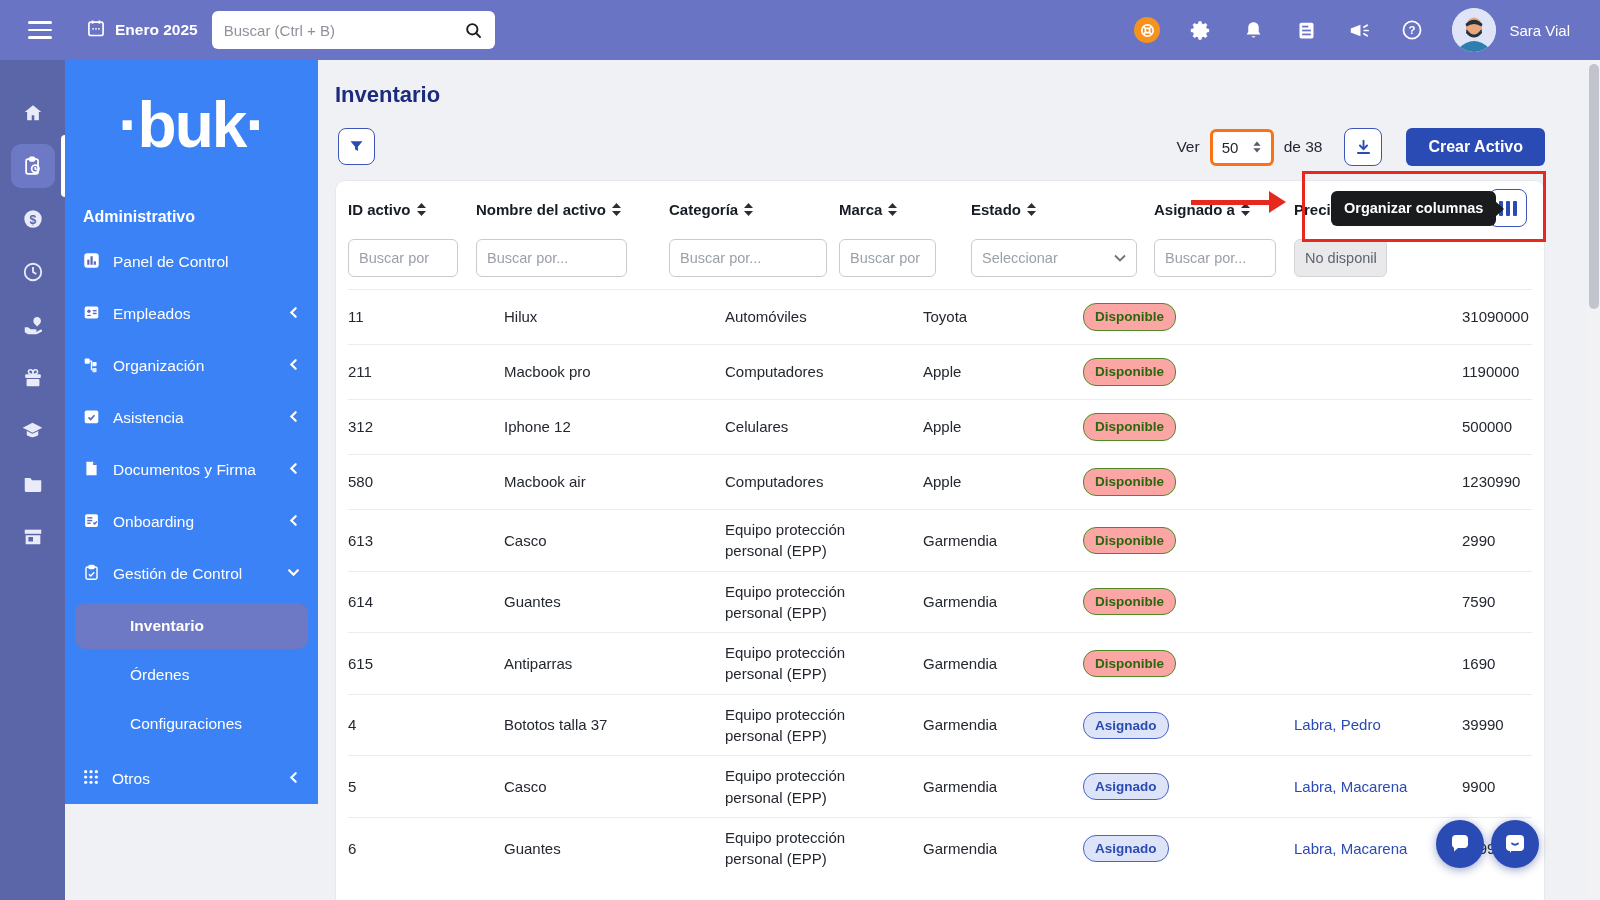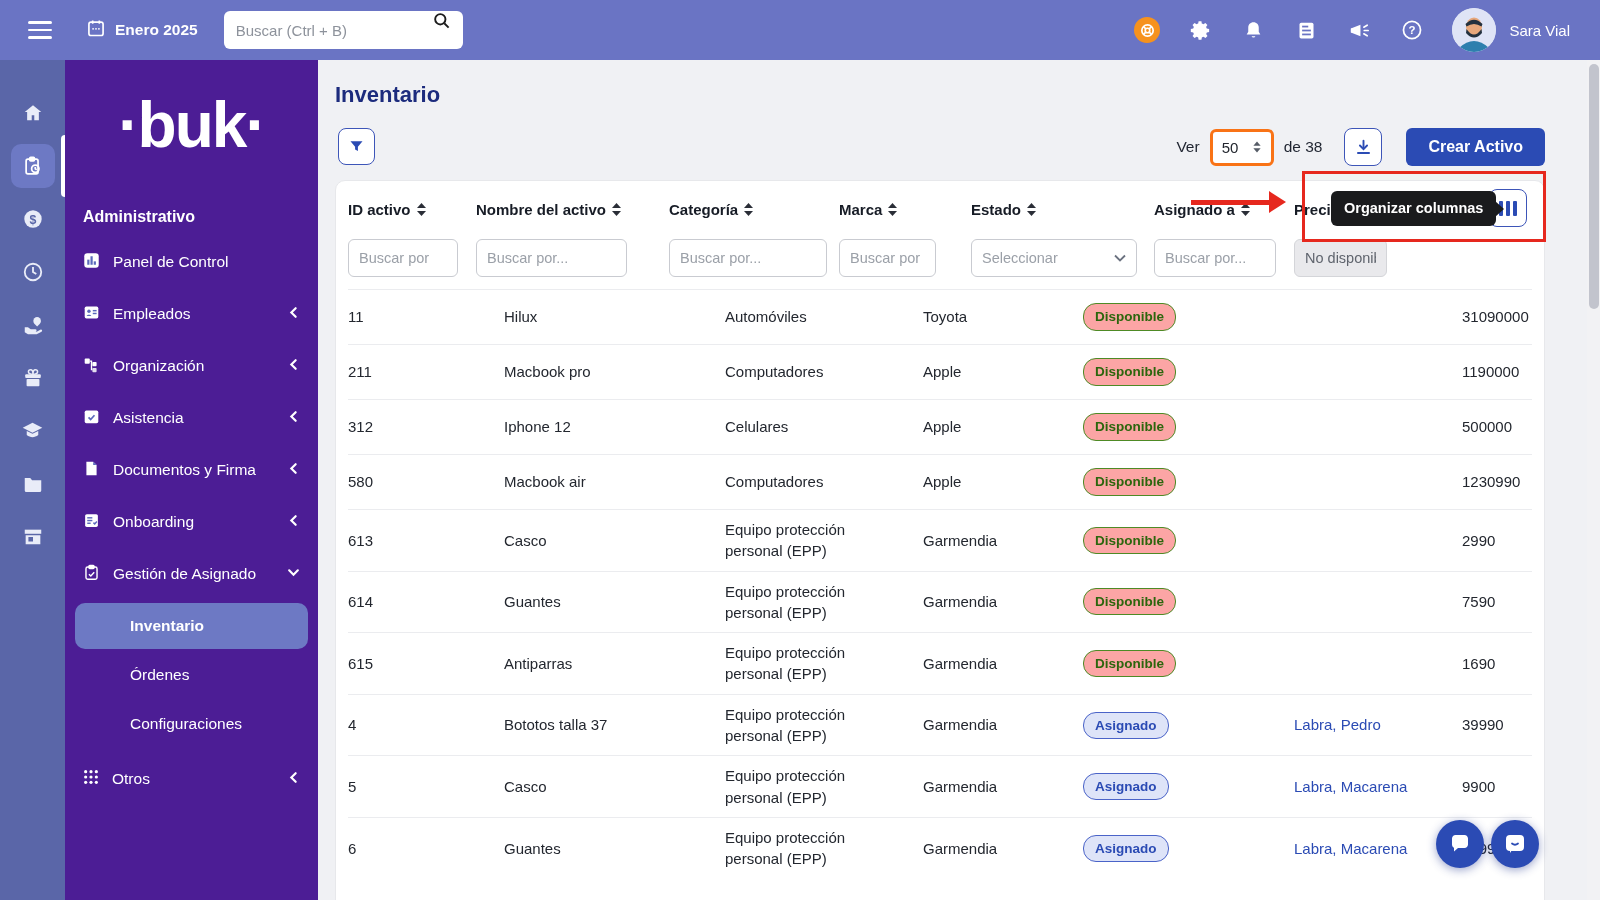--- a/index.html
+++ b/index.html
@@ -4,39 +4,39 @@
 <style>
   * { margin:0; padding:0; box-sizing:border-box; }
   html,body { width:1600px; height:900px; overflow:hidden; }
   body { position:relative; background:#f0f1f4; font-family:"Liberation Sans", sans-serif; color:#23272f; }
 
   
   .topbar { position:absolute; left:0; top:0; width:1600px; height:60px; background:#6a74c4; display:flex; align-items:center; z-index:20; }
   .hamburger { width:24px; height:18px; margin-left:28px; display:flex; flex-direction:column; justify-content:space-between; cursor:pointer; }
   .hamburger span { height:2.6px; background:#fff; border-radius:2px; }
   .date-group { display:flex; align-items:center; gap:9px; margin-left:34px; color:#fff; font-weight:bold; font-size:15.5px; cursor:pointer; }
-  .searchbox { position:relative; margin-left:26px; width:239px; height:38px; background:#fff; border-radius:6px; display:flex; }
+  .searchbox { position:relative; margin-left:14px; width:283px; height:38px; background:#fff; border-radius:6px; display:flex; align-items:center; }
   .searchbox input { flex:1; border:none; outline:none; background:transparent; padding:0 38px 0 12px; font-size:15px; font-family:"Liberation Sans", sans-serif; color:#333; }
   .searchbox input::placeholder { color:#8d929b; }
   .searchbox svg { position:absolute; right:12px; }
   .topbar-right { margin-left:auto; display:flex; align-items:center; gap:27px; margin-right:30px; }
   .tb-icon { width:26px; height:26px; display:flex; align-items:center; justify-content:center; cursor:pointer; }
   .support-circle { width:26px; height:26px; border-radius:50%; background:#f6921e; display:flex; align-items:center; justify-content:center; }
   .avatar { width:44px; height:44px; border-radius:50%; overflow:hidden; background:#dfe4f6; flex-shrink:0; cursor:pointer; }
   .user-name { color:#fff; font-size:15px; margin-left:-14px; }
 
   
   .rail { position:absolute; left:0; top:60px; width:65px; height:840px; background:#5a66a8; z-index:15; display:flex; flex-direction:column; align-items:center; padding-top:26px; }
   .rail-item { position:relative; width:65px; height:53px; display:flex; align-items:center; justify-content:center; cursor:pointer; }
   .rail-item .wrap { width:44px; height:44px; display:flex; align-items:center; justify-content:center; border-radius:10px; }
   .rail-item.active .wrap { background:#6d79c4; }
   .rail-item.active::after { content:''; position:absolute; right:0; top:-4px; width:4px; height:62px; background:#fff; border-radius:4px 0 0 4px; }
 
   
-  .sidebar { position:absolute; left:65px; top:60px; width:253px; height:840px; background:#4c1d95; z-index:14; color:#fff; }
+  .sidebar { position:absolute; left:65px; top:60px; width:253px; height:744px; background:#3b82f6; z-index:14; color:#fff; }
   .brand { height:118px; display:flex; align-items:center; justify-content:center; font-size:64px; font-weight:bold; letter-spacing:-2px; color:#fff; margin-top:6px; }
   .section-label { font-size:16px; font-weight:bold; margin:24px 0 10px 18px; }
   .nav-item { height:52px; display:flex; align-items:center; padding:0 18px; font-size:15.5px; cursor:pointer; gap:13px; }
   .nav-item .grow { flex:1; }
   .sub-item { height:46px; display:flex; align-items:center; padding-left:55px; font-size:15.5px; cursor:pointer; margin:3px 10px; border-radius:10px; }
   .sub-item.active { background:#6d79c4; font-weight:bold; }
 
   
   .main { position:absolute; left:318px; top:60px; width:1282px; height:840px; }
   .page-title { position:absolute; left:17px; top:22px; font-size:22px; font-weight:bold; color:#1c2b7d; }
@@ -312,21 +312,21 @@
     <span><svg width="13" height="13" viewBox="0 0 12 12" fill="none" stroke="#fff" stroke-width="2" stroke-linecap="round">
           <path d="M8 2 4 6l4 4"></path>
         </svg></span>
   </div>
   <div class="nav-item">
     <span><svg width="17" height="17" viewBox="0 0 20 20" fill="none" stroke="#fff" stroke-width="1.7">
           <rect x="3.5" y="3.5" width="13" height="14.5" rx="2"></rect>
           <rect x="7" y="1.8" width="6" height="3.4" rx="1" fill="#fff"></rect>
           <path d="M7 12l2.2 2.2 4-4.5"></path>
         </svg></span>
-    <span class="grow">Gestión de Asignado</span>
+    <span class="grow">Gestión de Control</span>
     <span><svg width="13" height="13" viewBox="0 0 12 12" fill="none" stroke="#fff" stroke-width="2" stroke-linecap="round">
           <path d="M2 4l4 4 4-4"></path>
         </svg></span>
   </div>
 
   <div class="sub-item active">Inventario</div>
   <div class="sub-item">Órdenes</div>
   <div class="sub-item">Configuraciones</div>
 
   <div class="nav-item" style="margin-top:6px;">

